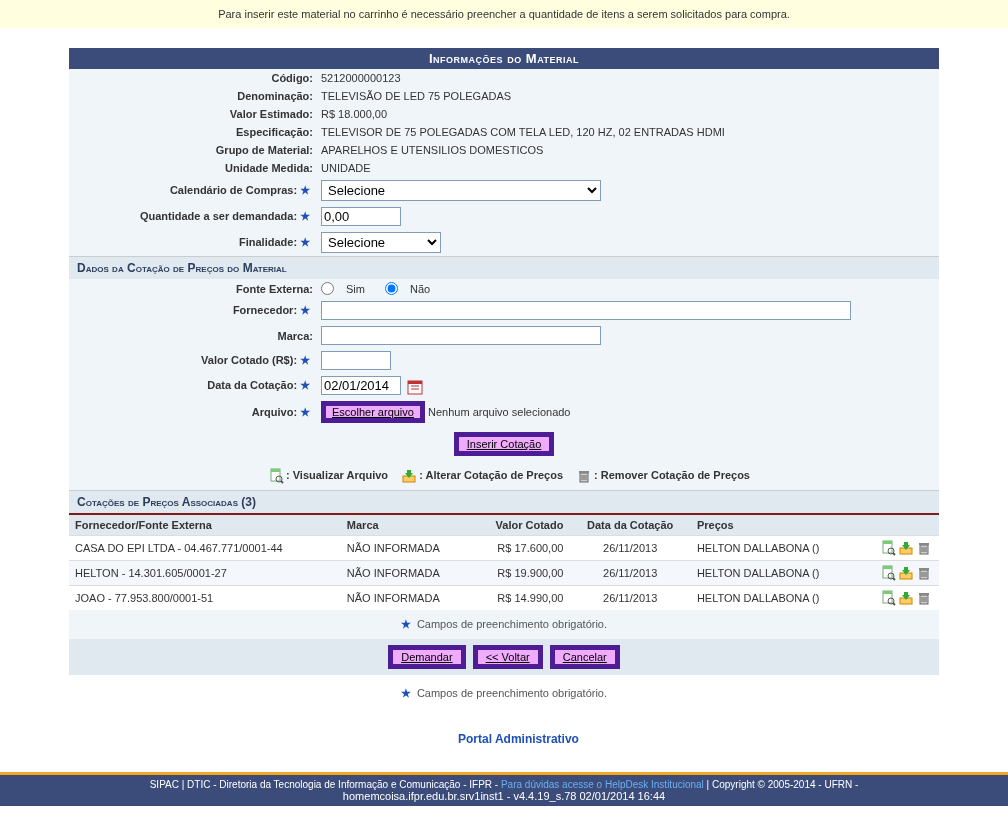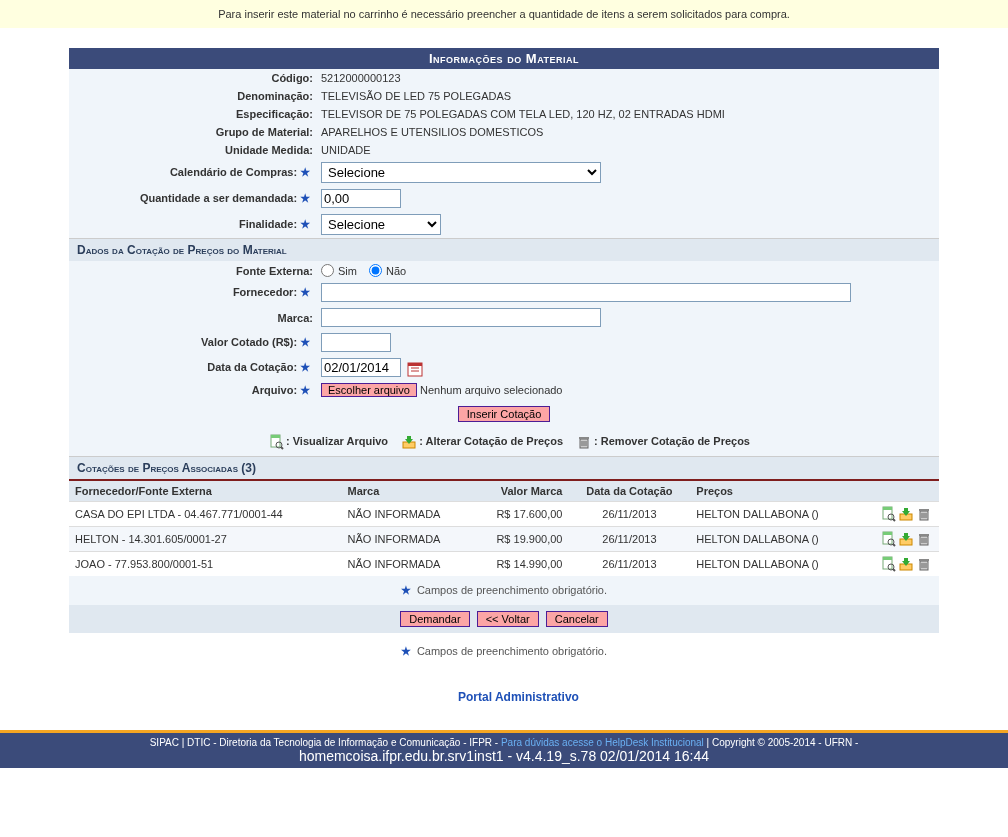--- a/index.html
+++ b/index.html
@@ -14,63 +14,67 @@
   .form-value { flex: 1; padding-left: 2px; font-size: 11px; }
   .req { color: #1E50B7; font-weight: bold; margin-right: 3px; }
   select, input[type="text"] { font-size: 13px; padding: 1px 2px; border: 1px solid #7F9DB9; background: #fff; }
   .sel-wide { width: 280px; }
   .sel-med { width: 120px; }
   .inp-qty { width: 80px; }
   .inp-forn { width: 530px; }
   .inp-marca { width: 280px; }
   .inp-val { width: 70px; }
   .inp-date { width: 80px; }
-  .radio-group { display: inline-flex; align-items: center; gap: 4px; }
+  .radio-group { display: inline-flex; align-items: center; gap: 12px; }
   .radio-group label { margin-right: 8px; }
-  .btn { font-size: 11px; padding: 1px 8px; background: #fca5a5; border: 1px solid #4c1d95; cursor: pointer; }
+  .btn { font-size: 11px; padding: 1px 8px; background: #f0abfc; border: 5px solid #4c1d95; cursor: pointer; text-decoration: underline; }
   .btn-choose { font-size: 11px; padding: 0 6px; }
   .center-row { background: #F0F5FA; text-align: center; padding: 6px 0; }
   .legend-row { background: #F0F5FA; text-align: center; padding: 6px 0; font-weight: bold; font-size: 11px; color: #333; }
   .legend-row .icon { display: inline-block; width: 16px; height: 16px; vertical-align: middle; margin: 0 2px 0 10px; }
   .table { width: 100%; border-collapse: collapse; }
   .table th { background: #E0E8F0; text-align: left; padding: 4px 6px; font-size: 11px; font-weight: bold; border-top: 2px solid #7f1d1d; }
   .table th.r, .table td.r { text-align: right; }
   .table th.c, .table td.c { text-align: center; }
   .table td { padding: 4px 6px; font-size: 11px; border-top: 1px solid #ddd; background: #fff; }
   .table tr:nth-child(even) td { background: #F4F7FB; }
   .action-cell { white-space: nowrap; text-align: right; }
   .icon-btn { display: inline-block; width: 16px; height: 16px; vertical-align: middle; cursor: pointer; margin: 0 1px; }
   .note { text-align: center; font-size: 11px; color: #555; padding: 8px 0; background: #F0F5FA; }
   .note-outer { text-align: center; font-size: 11px; color: #555; padding: 12px 0; }
   .action-buttons { text-align: center; padding: 6px 0; background: #E0E8F0; }
   .action-buttons button { margin: 0 2px; }
   .portal-link { text-align: center; padding: 20px 0; }
   .portal-link a { color: #1E50B7; font-weight: bold; text-decoration: none; font-size: 12px; padding-left: 29px; }
   .footer { background: #3B4B7A; color: #fff; text-align: center; padding: 4px 0; font-size: 10px; margin-top: 6px; border-top: 3px solid #F5A623; }
   .footer a { color: #6AB0F3; text-decoration: none; }
-  .footer .sub { font-size: 14px; }
+  .footer .sub { font-size: 11px; }
   .cal-icon { display:inline-block; width:16px; height:16px; vertical-align:middle; cursor:pointer; margin-left:3px; }
   svg { display: block; }
 </style>
 </head>
 <body>
 
 <div class="container">
   <div class="info-banner">Para inserir este material no carrinho é necessário preencher a quantidade de itens a serem solicitados para compra.</div>
 
   <div class="main-panel">
     <div class="panel-header">Informações do Material</div>
 
     <div class="form-row">
         <div class="form-label">Código:</div>
         <div class="form-value">5212000000123</div>
       </div>
     <div class="form-row">
         <div class="form-label">Denominação:</div>
         <div class="form-value">TELEVISÃO DE LED 75 POLEGADAS</div>
+      </div>
+    <div class="form-row">
+        <div class="form-label">Valor Estimado:</div>
+        <div class="form-value">R$ 18.000,00</div>
       </div>
     <div class="form-row">
         <div class="form-label">Especificação:</div>
         <div class="form-value">TELEVISOR DE 75 POLEGADAS COM TELA LED, 120 HZ, 02 ENTRADAS HDMI</div>
       </div>
     <div class="form-row">
         <div class="form-label">Grupo de Material:</div>
         <div class="form-value">APARELHOS E UTENSILIOS DOMESTICOS</div>
       </div>
     <div class="form-row">
@@ -172,21 +176,21 @@
       </span><span>: Remover Cotação de Preços</span>
     </div>
 
     <div class="section-header">Cotações de Preços Associadas (3)</div>
 
     <table class="table">
       <thead>
         <tr>
           <th>Fornecedor/Fonte Externa</th>
           <th>Marca</th>
-          <th class="r">Valor Marca</th>
+          <th class="r">Valor Cotado</th>
           <th class="c">Data da Cotação</th>
           <th>Preços</th>
           <th></th>
         </tr>
       </thead>
       <tbody id="cotacoes-body">
           <tr>
             <td>CASA DO EPI LTDA - 04.467.771/0001-44</td>
             <td>NÃO INFORMADA</td>
             <td class="r">R$ 17.600,00</td>

